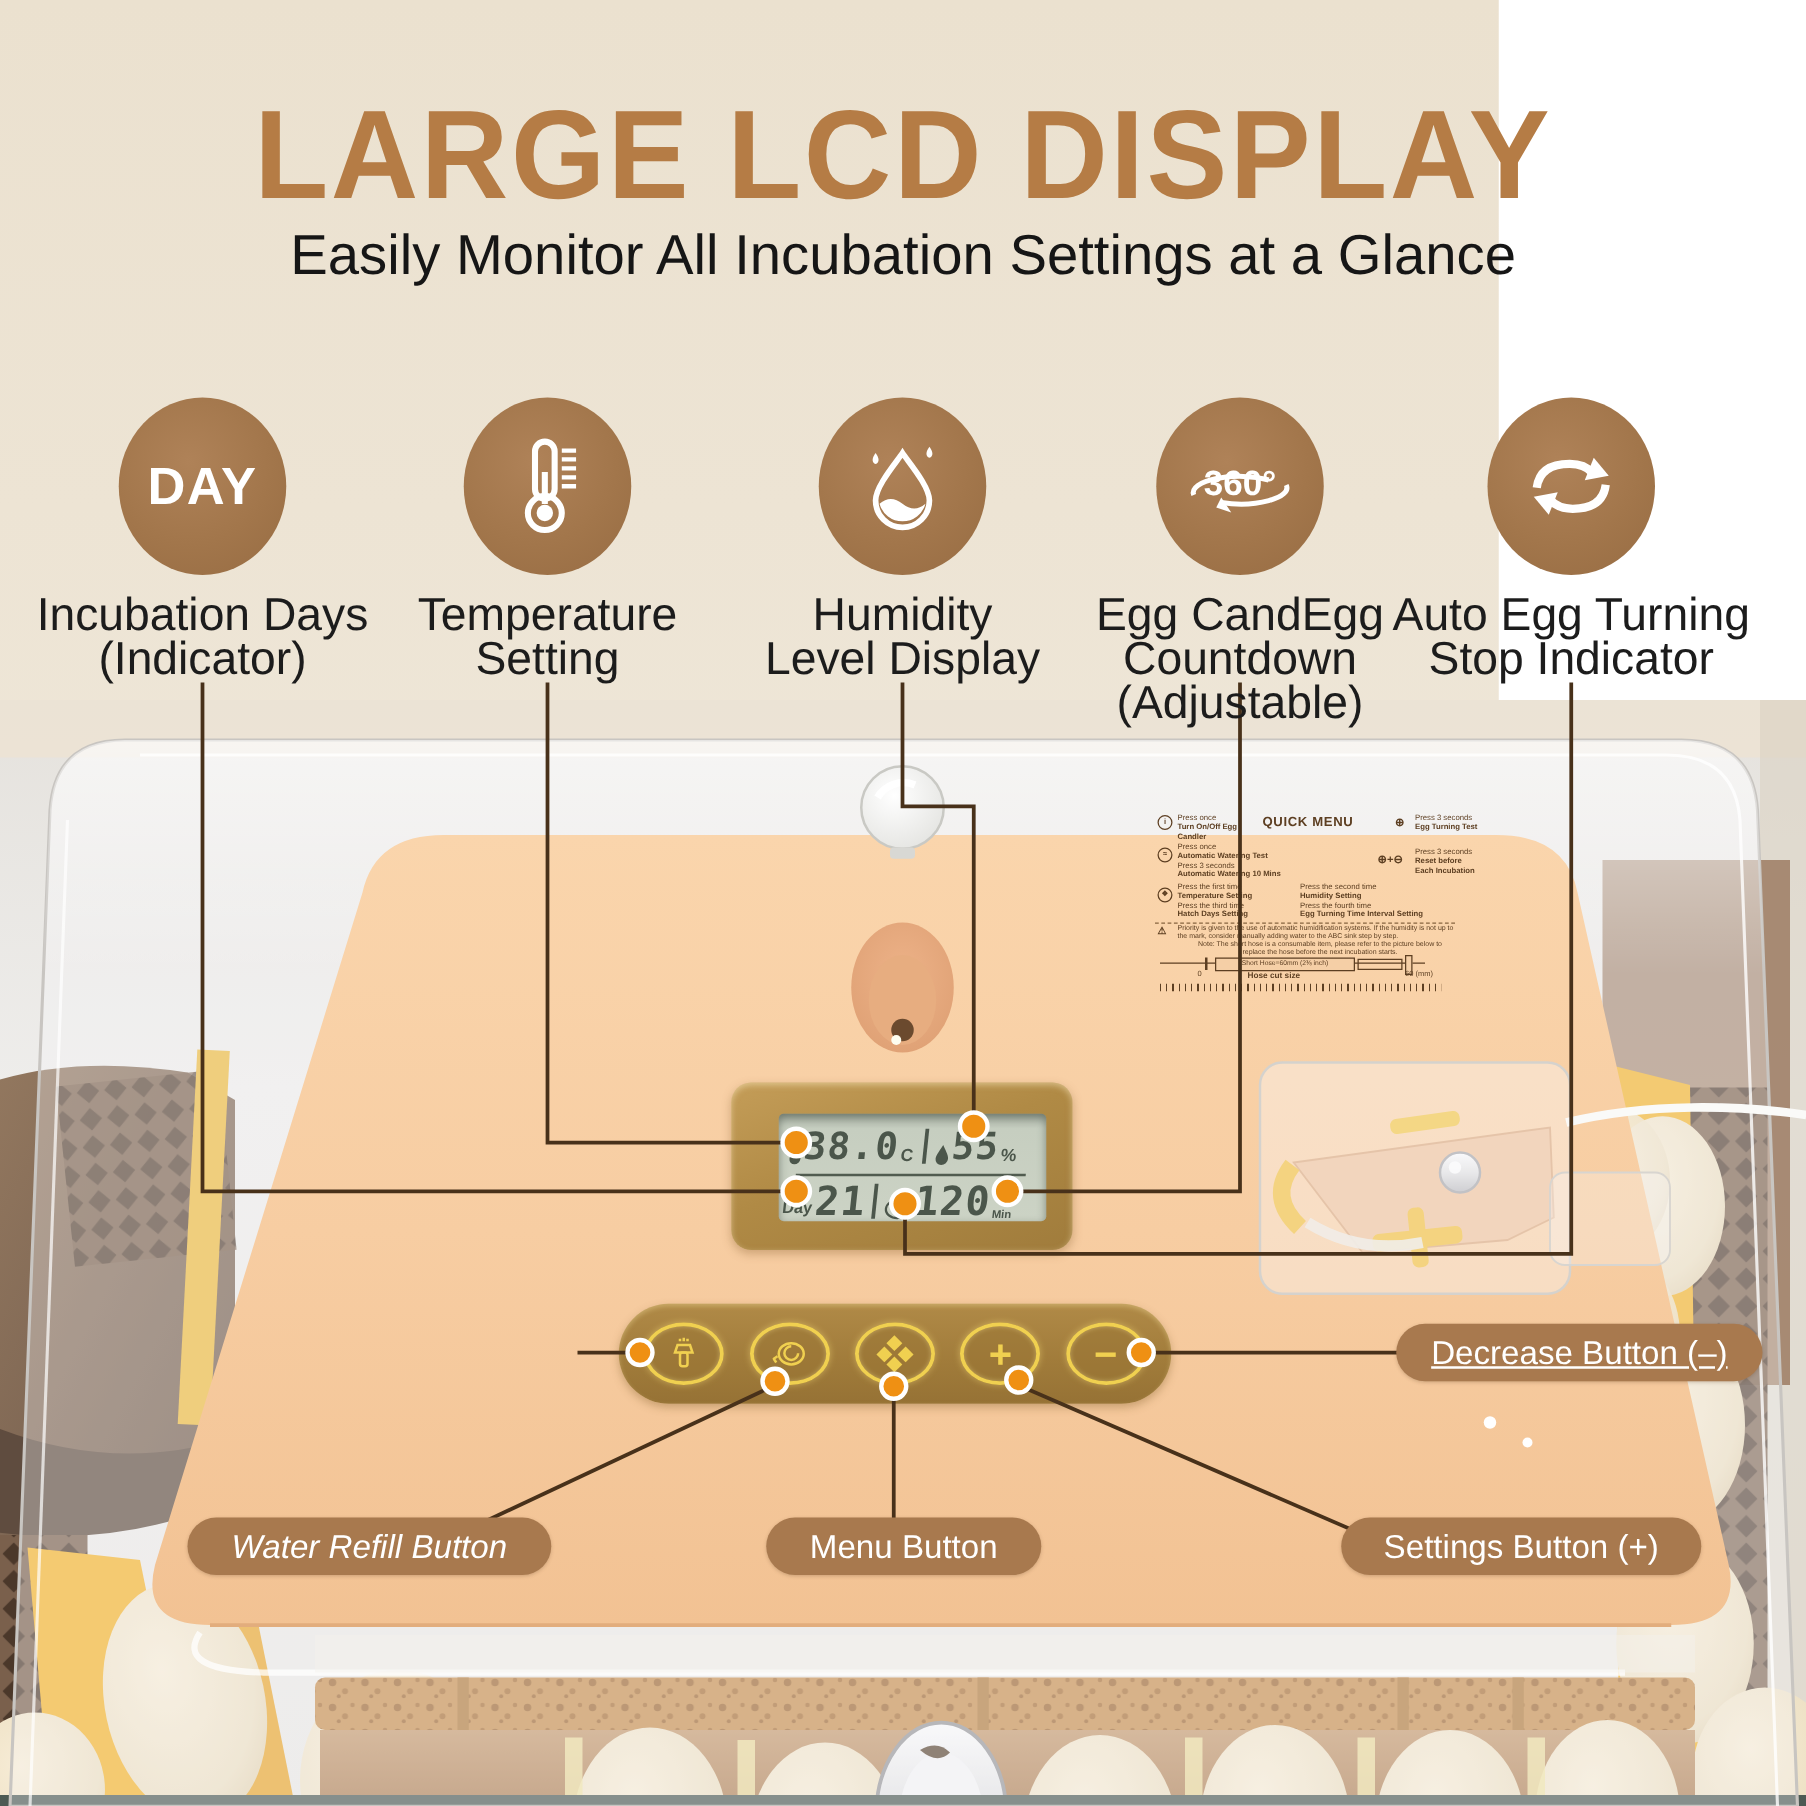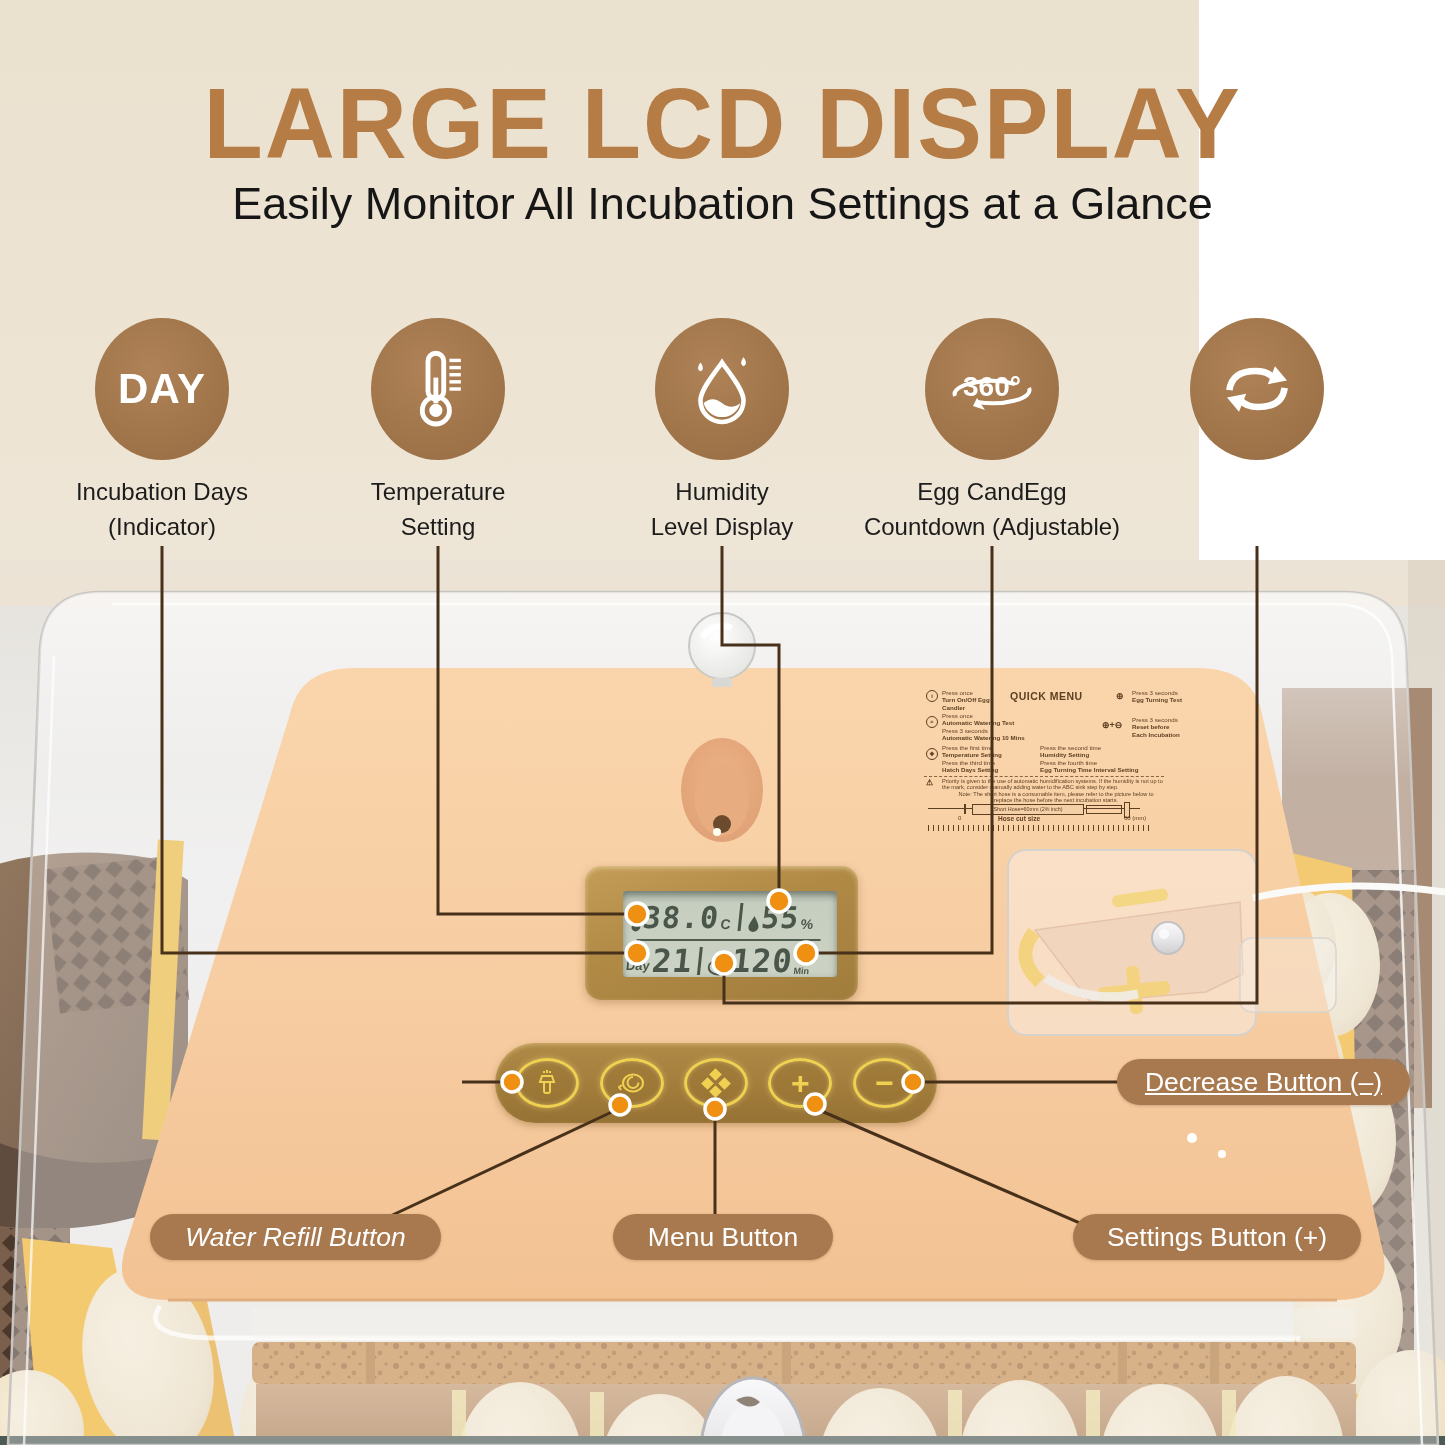--- a/index.html
+++ b/index.html
@@ -11,21 +11,21 @@
          font-size:97px;font-weight:bold;letter-spacing:2px;color:#b57c45;
          transform:scaleY(1.04);z-index:5;}
   .subtitle{position:absolute;left:0;top:178px;width:1445px;text-align:center;
          font-size:45px;color:#161616;z-index:5;}
   
   .feature{position:absolute;top:318px;width:320px;text-align:center;z-index:5;}
   .fcircle{width:134px;height:142px;border-radius:50%;margin:0 auto;
          background:radial-gradient(circle at 42% 36%,#af8258 0%,#a2764b 55%,#976c43 100%);
          display:flex;align-items:center;justify-content:center;color:#fff;}
   .fcircle .big{font-size:42px;font-weight:bold;letter-spacing:1px;}
-  .flabel{margin-top:14px;font-size:24px;line-height:35px;color:#1c1c1c;}
+  .flabel{margin-top:14px;font-size:37px;line-height:35px;color:#1c1c1c;}
   
   .photo{position:absolute;left:0;top:560px;z-index:1;}
   
   .lcd{position:absolute;left:585px;top:866px;width:273px;height:134px;border-radius:16px;z-index:2;
        background:linear-gradient(160deg,#c49d58 0%,#b08a45 45%,#a07c3c 100%);
        box-shadow:inset 0 2px 5px rgba(255,240,200,.5), 0 3px 8px rgba(130,90,40,.35);}
   .lcd-screen{position:absolute;left:38px;top:25px;width:214px;height:86px;border-radius:4px;
        background:linear-gradient(180deg,#aab3a6 0%,#c6cec0 14%,#ccd3c5 100%);
        box-shadow:inset 0 3px 7px rgba(50,60,50,.5);overflow:hidden;}
   .lcd-rows{position:absolute;left:6px;top:4px;width:200px;transform:skewX(-6deg);color:#4b564b;}
@@ -43,21 +43,21 @@
        background:linear-gradient(180deg,#b08a47 0%,#a07b3a 60%,#967235 100%);
        box-shadow:inset 0 2px 4px rgba(255,235,170,.35), 0 3px 7px rgba(120,85,35,.35);
        display:flex;align-items:center;justify-content:space-evenly;}
   .devbtn{width:58px;height:44px;border-radius:50%;border:3px solid #f0d050;
        background:rgba(150,115,50,.45);box-shadow:0 0 6px rgba(255,230,130,.45), inset 0 0 4px rgba(255,240,160,.4);
        display:flex;align-items:center;justify-content:center;color:#f0d050;}
   .devbtn .pm{font-size:32px;font-weight:bold;line-height:32px;}
   .menu-diam{position:relative;width:26px;height:26px;}
   .menu-diam span{position:absolute;width:9px;height:9px;background:#f0d050;transform:rotate(45deg);}
   
-  .qm{position:absolute;left:906px;top:688px;width:274px;height:130px;color:#5d3f22;z-index:2;text-decoration:underline;}
+  .qm{position:absolute;left:906px;top:650px;width:274px;height:130px;color:#5d3f22;z-index:2;text-decoration:underline;}
   .qa{font-size:6.2px;line-height:7.4px;}
   .qb{font-size:6.2px;line-height:7.4px;font-weight:bold;}
   .qm-title{position:absolute;left:104px;top:2px;font-size:10.5px;font-weight:bold;letter-spacing:.5px;}
   .qicon{position:absolute;width:10px;height:10px;border:1px solid #5d3f22;border-radius:50%;
          font-size:6px;line-height:10px;text-align:center;font-weight:bold;}
   .qdash{position:absolute;left:18px;width:240px;border-top:1px dashed #86643f;}
   .qsym{position:absolute;font-size:9px;font-weight:bold;}
   .qruler{position:absolute;left:22px;top:104px;width:234px;}
   .qr-line{position:relative;height:10px;}
   .qr-line .axis{position:absolute;left:0;top:4px;width:212px;height:1.2px;background:#5d3f22;}
@@ -150,20 +150,24 @@
   </div>
 
   <div class="feature" style="left:1097px;">
     <div class="fcircle">
       <svg width="84" height="60" viewBox="0 0 70 50" fill="none">
         <path d="M12,26 q2,-16 22,-16 q10,0 15,6" stroke="#ffffff" stroke-width="5.5"></path>
         <polygon points="50,6 60,18 44,21" fill="#ffffff"></polygon>
         <path d="M58,24 q-2,16 -22,16 q-10,0 -15,-6" stroke="#ffffff" stroke-width="5.5"></path>
         <polygon points="20,44 10,32 26,29" fill="#ffffff"></polygon>
       </svg>
+    </div>
+    <div class="flabel">
+      <div>Auto Egg Turning</div>
+      <div>Stop Indicator</div>
     </div>
   </div>
 
   <svg class="photo" width="1445" height="885" viewBox="0 560 1445 885">
     <defs>
       <linearGradient id="bgGrad" x1="0" y1="560" x2="0" y2="1445" gradientUnits="userSpaceOnUse">
         <stop offset="0" stop-color="#e5e2dd"></stop>
           <stop offset=".35" stop-color="#eeedeb"></stop>
         <stop offset="1" stop-color="#e9e7e4"></stop>
       </linearGradient>

